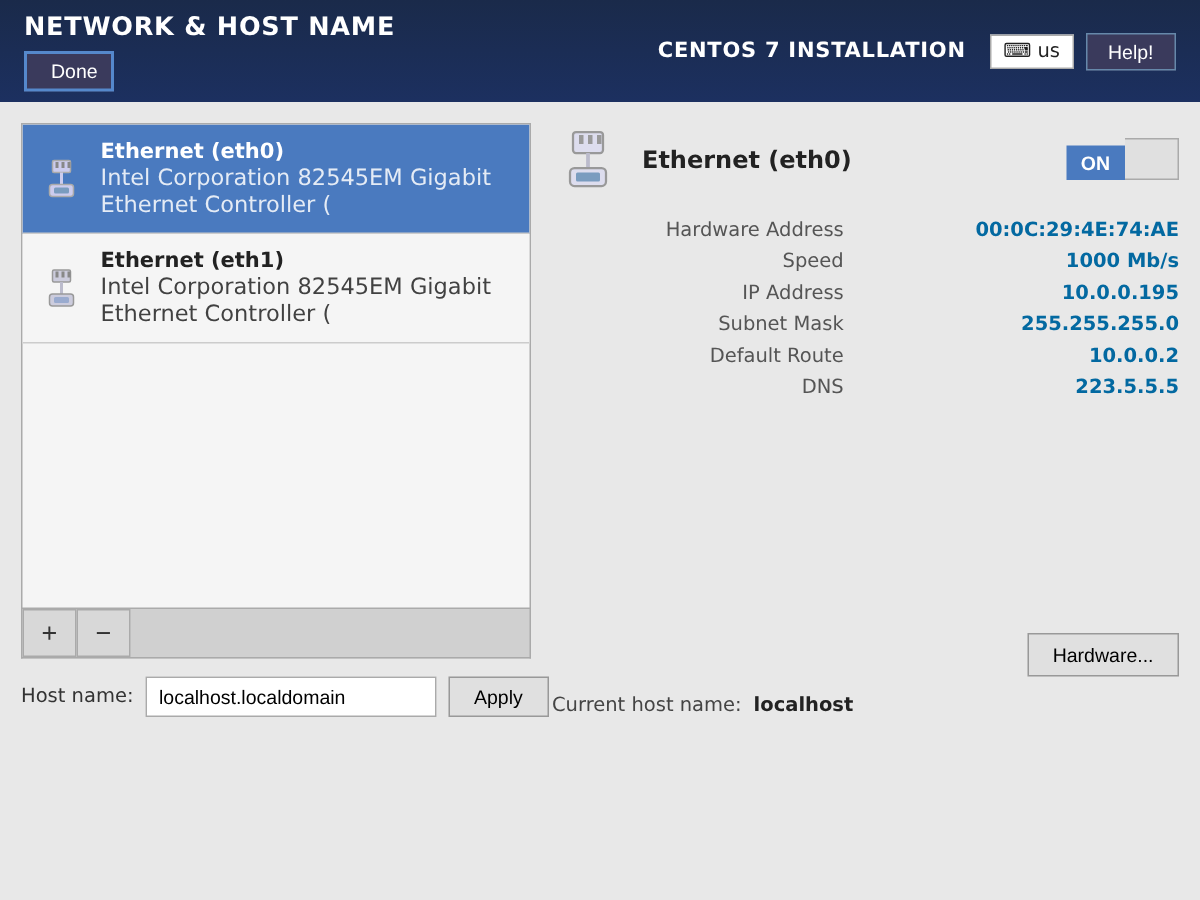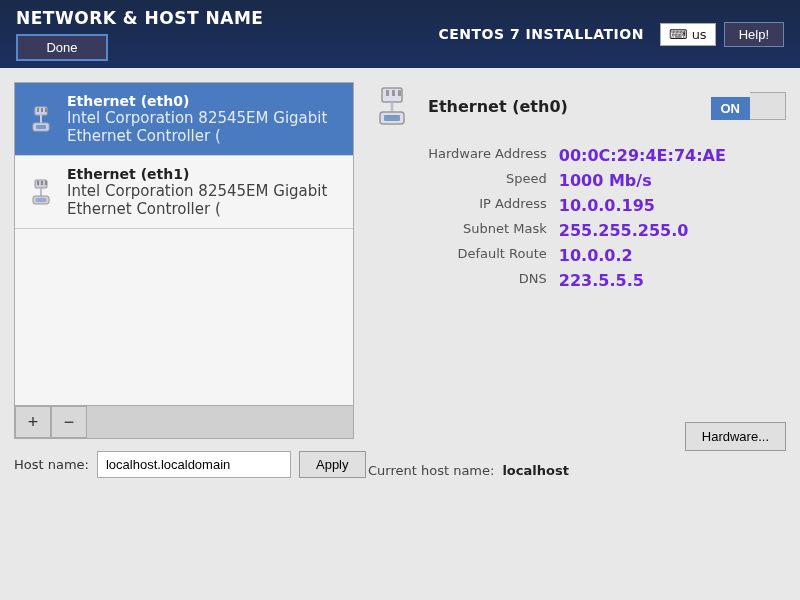--- a/index.html
+++ b/index.html
@@ -32,21 +32,21 @@
       font-weight: bold;
       letter-spacing: 0.5px;
     }
     .done-btn {
       background: #3a3a5c;
       color: #ffffff;
       border: 2px solid #5588cc;
       padding: 4px 16px;
       font-size: 13px;
       cursor: pointer;
-      width: 92px;
+      width: 60px;
       text-align: center;
     }
     .header-right {
       display: flex;
       align-items: center;
       gap: 8px;
     }
     .header-right-title {
       color: #ffffff;
       font-size: 14px;
@@ -236,23 +236,24 @@
       grid-template-columns: auto auto;
       gap: 6px 12px;
       margin-bottom: auto;
     }
     .detail-label {
       text-align: right;
       color: #555;
       font-size: 13px;
     }
     .detail-value {
-      color: #6d28d9;
-      font-size: 16px;
-      font-weight: bold;
+      color: #0369a1;
+      font-size: 13px;
+      font-weight: bold;
+      text-align: right;
     }
 
     .configure-btn {
       align-self: flex-end;
       background: #e0e0e0;
       border: 1px solid #999;
       padding: 6px 16px;
       font-size: 13px;
       cursor: pointer;
       margin-top: auto;

